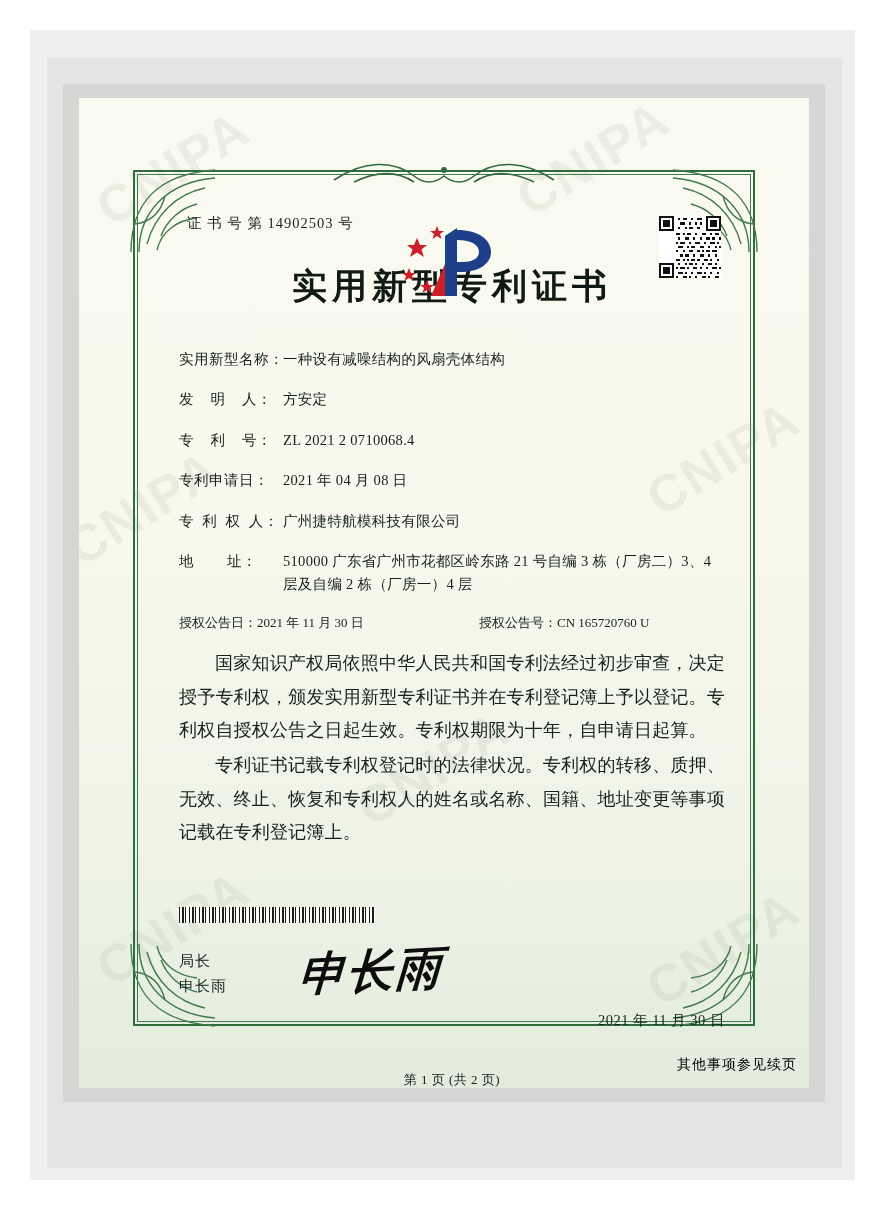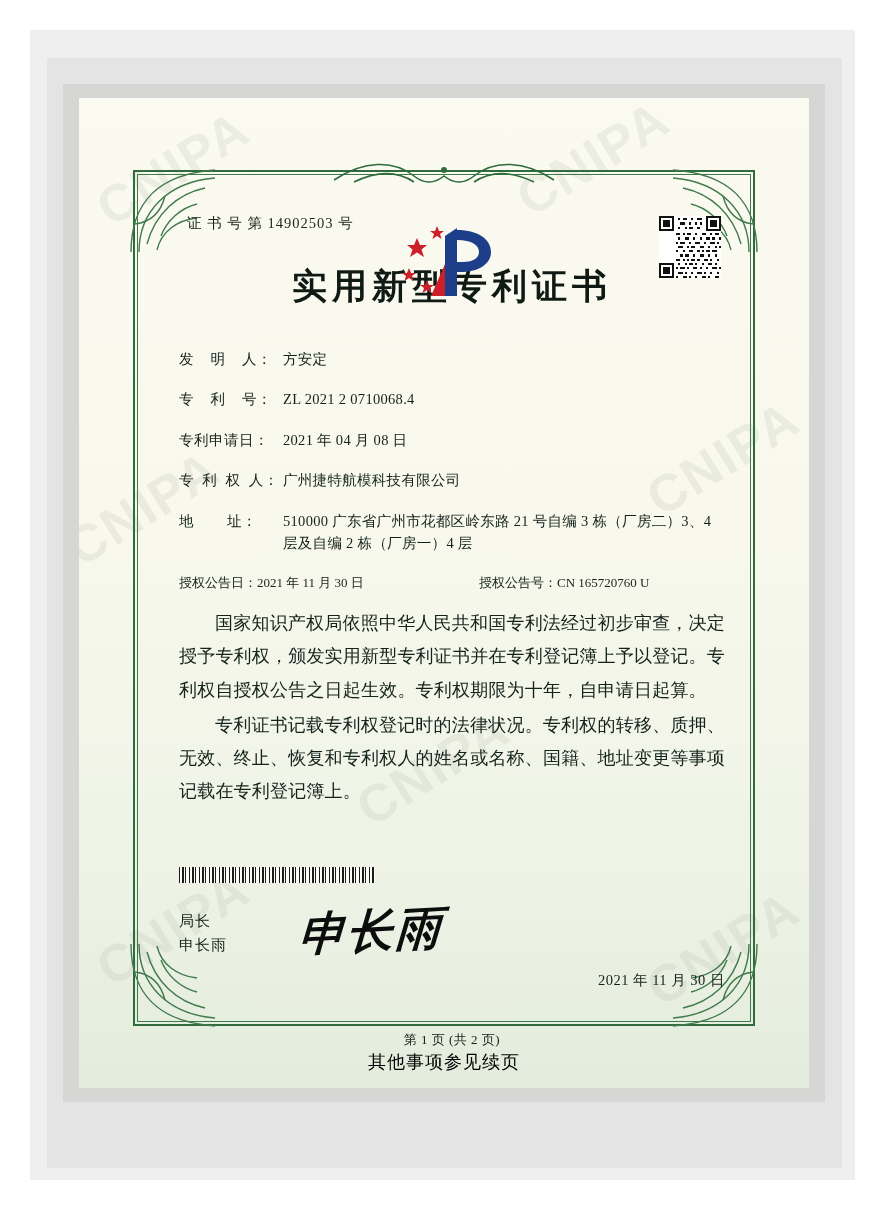--- a/index.html
+++ b/index.html
@@ -229,24 +229,24 @@
 
   .page-no {
     text-align: center;
     font-size: 13px;
     margin-top: 34px;
     letter-spacing: 0.5px;
   }
 
   .footnote {
     position: absolute;
-    left: 0; right: 0;
+    left: 0; right: 12px;
     bottom: 14px;
-    text-align: center;
-    font-size: 18px;
+    text-align: right;
+    font-size: 14px;
     letter-spacing: 1px;
   }
 </style>
 </head>
 <body>
 
 <div class="scan-page">
 
   <div class="scan-shadow-1"></div>
   <div class="scan-shadow-2"></div>
@@ -441,20 +441,24 @@
             <rect x="20" y="28" width="2" height="1"></rect>
             <rect x="23" y="28" width="1" height="1"></rect>
             <rect x="26" y="28" width="2" height="1"></rect>
         </g>
       </svg>
 
       <div class="doc-title">实用新型专利证书</div>
 
       <div class="fields">
 
+        <div class="field-row">
+          <div class="field-label">实用新型名称：</div>
+          <div class="field-value">一种设有减噪结构的风扇壳体结构</div>
+        </div>
 
         <div class="field-row">
           <div class="field-label">发    明    人：</div>
           <div class="field-value">方安定</div>
         </div>
 
         <div class="field-row">
           <div class="field-label">专    利    号：</div>
           <div class="field-value">ZL 2021 2 0710068.4</div>
         </div>

